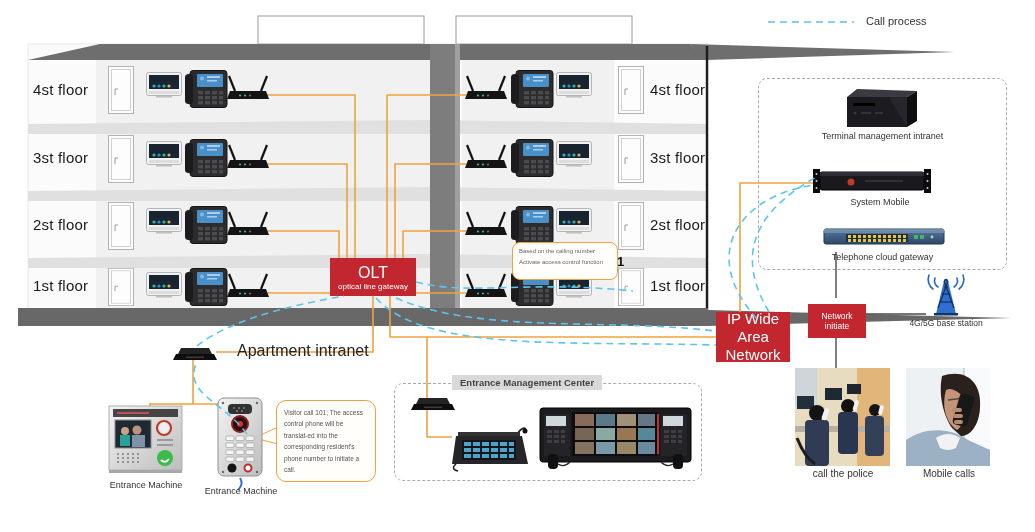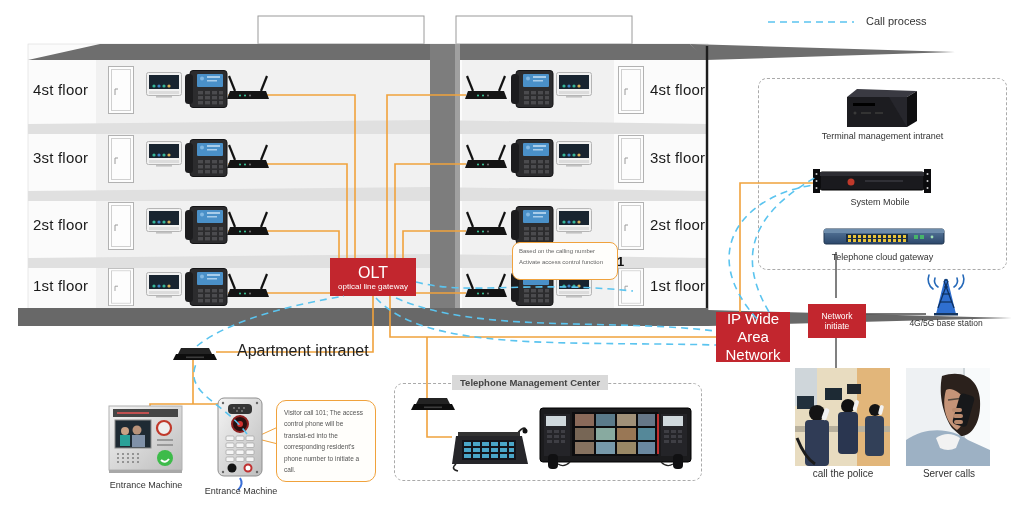--- a/index.html
+++ b/index.html
@@ -366,21 +366,21 @@
     <circle cx="20" cy="72" r="4.5" fill="#141414"></circle>
     <circle cx="36" cy="72" r="3.5" fill="#fff" stroke="#c03030" stroke-width="2"></circle>
   </svg>
   <div class="dev-label" style="left:195px;top:486px;width:92px">Entrance Machine</div>
 
   <div id="bubble2" class="bubble">
     <span>Visitor call 101; The access control phone will be translat-ed into the corresponding resident's phone number to initiate a call.</span>
   </div>
 
   <div id="mgmt-box" class="abs dashed-box"></div>
-  <div id="mgmt-chip" class="chip">Telephone Management Center</div>
+  <div id="mgmt-chip" class="chip">Entrance Management Center</div>
   <svg class="abs" style="left:410px;top:396px;z-index:6" width="46" height="16">
       <use href="#sym-hub"></use>
     </svg>
   <svg class="abs" style="left:450px;top:422px;z-index:6" width="82" height="50" viewBox="0 0 82 50">
     <path d="M66,16 C70,4 78,4 75,11" stroke="#222" stroke-width="1.8" fill="none"></path>
     <circle cx="75" cy="9" r="2.5" fill="#111"></circle>
     <rect x="8" y="10" width="62" height="6" fill="#333"></rect>
     <polygon points="6,14 72,14 78,42 2,42" fill="#26262a"></polygon>
     <rect x="12" y="18" width="54" height="20" fill="#14141a"></rect>
     <g fill="#4aa6c8">
@@ -580,21 +580,21 @@
       <path d="M30,70 q12,-8 24,0 l-4,10 q-8,4 -16,0 Z" fill="#f2f2f2"></path>
       <path d="M36,8 C60,0 76,14 74,40 C73,58 64,68 55,68 L46,60 C38,48 32,28 36,8 Z" fill="#2b211c"></path>
       <path d="M40,22 C35,40 41,56 51,62 C58,58 60,44 58,30 C52,23 45,19 40,22 Z" fill="#c59478"></path>
       <line x1="42" y1="32" x2="58" y2="30" stroke="#54493e" stroke-width="1.6"></line>
       <rect x="50" y="26" width="15" height="32" rx="4" fill="#17181a" transform="rotate(16 57 42)"></rect>
       <rect x="46" y="40" width="10" height="4" rx="2" fill="#b98a6e"></rect>
       <rect x="47" y="46" width="10" height="4" rx="2" fill="#b98a6e"></rect>
       <rect x="48" y="52" width="9" height="4" rx="2" fill="#b98a6e"></rect>
     </svg>
   </div>
-  <div class="dev-label" style="left:910px;top:468px;width:78px;font-size:10px">Server calls</div>
+  <div class="dev-label" style="left:910px;top:468px;width:78px;font-size:10px">Mobile calls</div>
 
   <div id="legend-label" class="abs">Call process</div>
 
   <svg id="callflow" class="abs" width="1035" height="532" viewBox="0 0 1035 532">
     <g stroke="#5bc4ef" stroke-width="1.6" fill="none" stroke-dasharray="7 5">
       <path d="M768,22 H854"></path>
       <path d="M247,434 C224,402 184,394 196,364"></path>
       <path d="M197,346 C232,318 298,304 344,296"></path>
       <path d="M416,282 C470,296 525,280 633,291"></path>
       <path d="M396,298 C478,334 608,318 715,331"></path>

